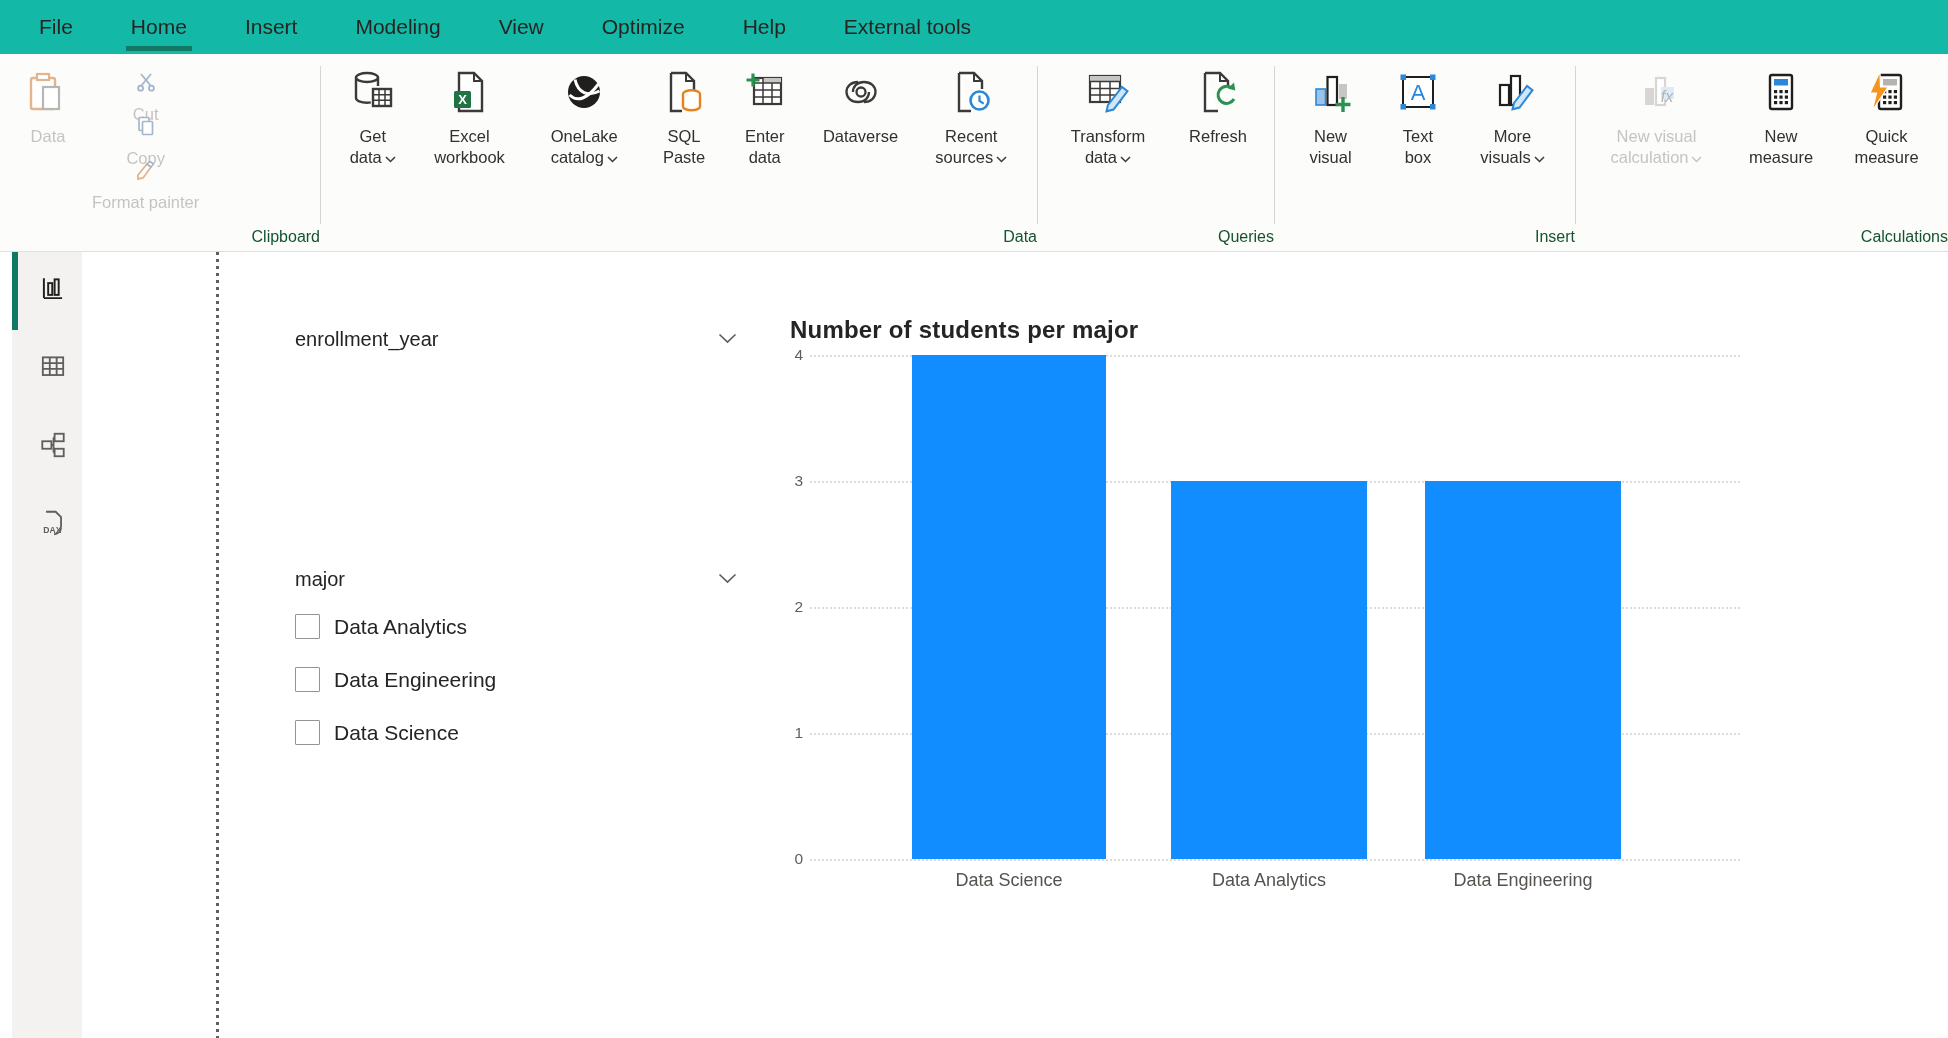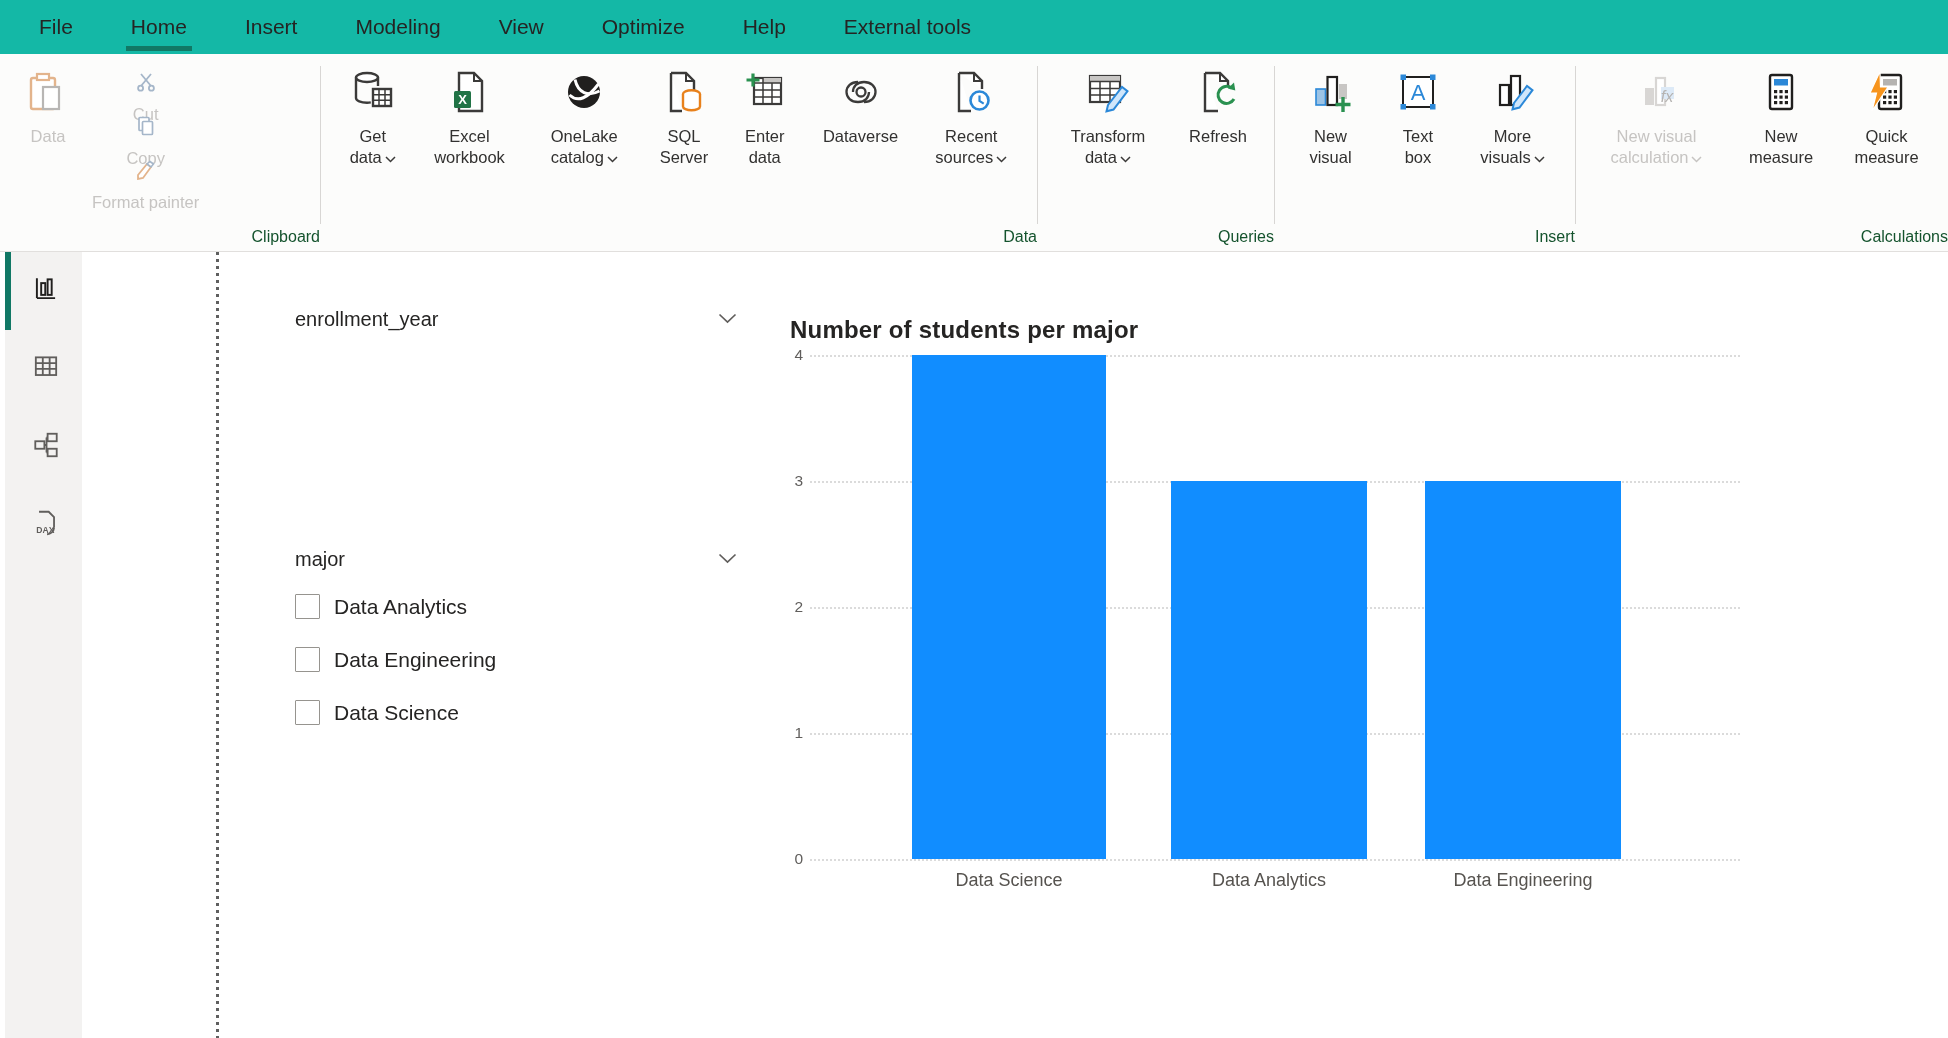--- a/index.html
+++ b/index.html
@@ -26,34 +26,34 @@
   .g-clipboard{width:320px;}
   .paste-btn{margin-left:22px;}
   .small-col{margin-left:10px;margin-top:4px;display:flex;flex-direction:column;}
   .srow{display:flex;align-items:center;gap:9px;height:44px;font-size:16.5px;color:#c6c4c2;white-space:nowrap;}
   .g-data{width:716px;justify-content:space-evenly;padding-left:6px;padding-right:6px;}
   .g-queries{width:236px;justify-content:space-evenly;}
   .g-insert{width:300px;justify-content:space-evenly;}
   .g-calc{width:372px;justify-content:space-evenly;}
 
   
-  .sidenav{position:absolute;left:5px;top:252px;width:82px;height:786px;background:#f3f2f1;border-right:1px solid #e1dfdd;}
+  .sidenav{position:absolute;left:12px;top:252px;width:82px;height:786px;background:#f3f2f1;border-right:1px solid #e1dfdd;}
   .nav-item{position:relative;width:82px;height:78px;display:flex;align-items:center;justify-content:center;cursor:pointer;}
   .nav-item.active::before{content:"";position:absolute;left:0;top:0;bottom:0;width:6px;background:#117865;}
 
   
   .canvas{position:absolute;left:82px;top:252px;right:0;bottom:0;background:#fff;}
   .page-line{position:absolute;left:216px;top:252px;bottom:0;width:3px;
      background:repeating-linear-gradient(to bottom,#5f5f5f 0 3px,transparent 3px 7px);}
 
   
   .slicer{position:absolute;width:442px;}
   .slicer-1{left:295px;top:306px;}
   .slicer-2{left:295px;top:546px;}
-  .slicer-header{height:26px;display:flex;align-items:center;justify-content:space-between;}
+  .slicer-header{height:26px;display:flex;align-items:center;justify-content:space-between;margin-top:20px;}
   .slicer-title{font-size:20px;color:#252423;}
   .slicer-items{margin-top:8px;}
   .slicer-item{height:53px;display:flex;align-items:center;cursor:pointer;}
   .cb{width:25px;height:25px;border:1.5px solid #96948f;background:#fff;border-radius:1px;flex:none;}
   .slicer-item-label{font-size:21px;color:#252423;margin-left:14px;}
 
   
   .chart{position:absolute;left:785px;top:308px;width:965px;height:625px;}
   .chart-title{position:absolute;left:5px;top:8px;font-size:24px;font-weight:700;color:#252423;letter-spacing:.2px;}
   .plot{position:absolute;inset:0;}
@@ -166,21 +166,21 @@
       </div>
       <div class="rbtn">
         <span class="ricon">
           <svg viewBox="0 0 48 48" width="48" height="48">
             <path d="M11 5 h15 l8 8 v10 M11 5 v38 h11" fill="#fff" stroke="#3b3a39" stroke-width="2.4"></path>
             <path d="M26 5 v8 h8" fill="none" stroke="#3b3a39" stroke-width="2"></path>
             <ellipse cx="31.5" cy="26" rx="8.5" ry="3.8" fill="#fff" stroke="#e8811c" stroke-width="2.4"></ellipse>
             <path d="M23 26 v12.5 c0 2.1 3.8 3.8 8.5 3.8 s8.5-1.7 8.5-3.8 V26" fill="#fff" stroke="#e8811c" stroke-width="2.4"></path>
           </svg>
         </span>
-        <span class="rlabel" style="width:56px">SQL Server</span>
+        <span class="rlabel" style="width:56px">SQL Paste</span>
       </div>
       <div class="rbtn">
         <span class="ricon">
           <svg viewBox="0 0 48 48" width="48" height="48">
             <rect x="13" y="10" width="27" height="26" fill="#fff" stroke="#3b3a39" stroke-width="2.2"></rect>
             <rect x="22" y="10" width="18" height="5" fill="#c8c6c4"></rect>
             <path d="M13 15 h27 M13 22 h27 M13 29 h27 M22 10 v26 M31 15 v21" stroke="#3b3a39" stroke-width="1.5"></path>
             <path d="M12 5.5 v13 M5.5 12 h13" stroke="#2a9150" stroke-width="3.2"></path>
           </svg>
         </span>

